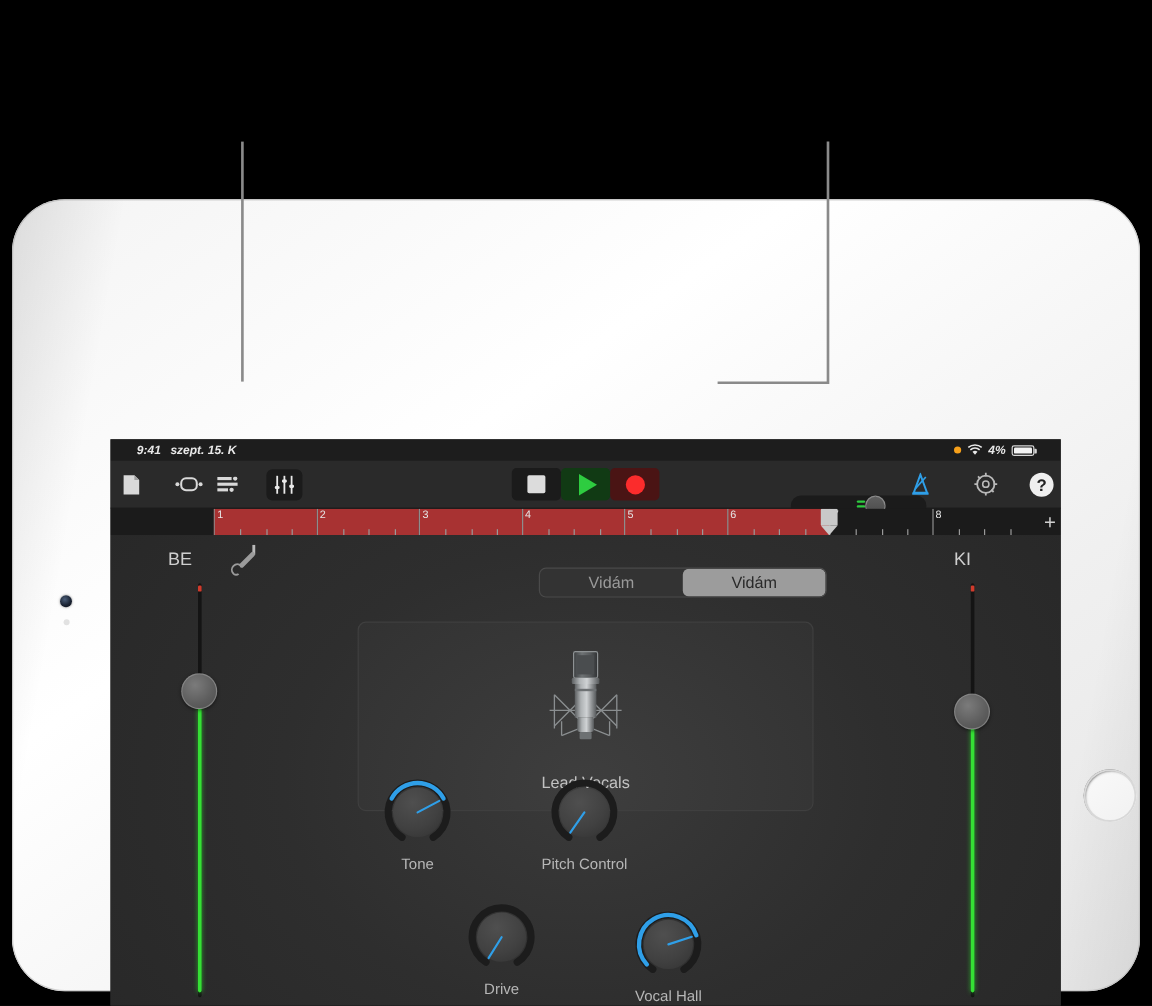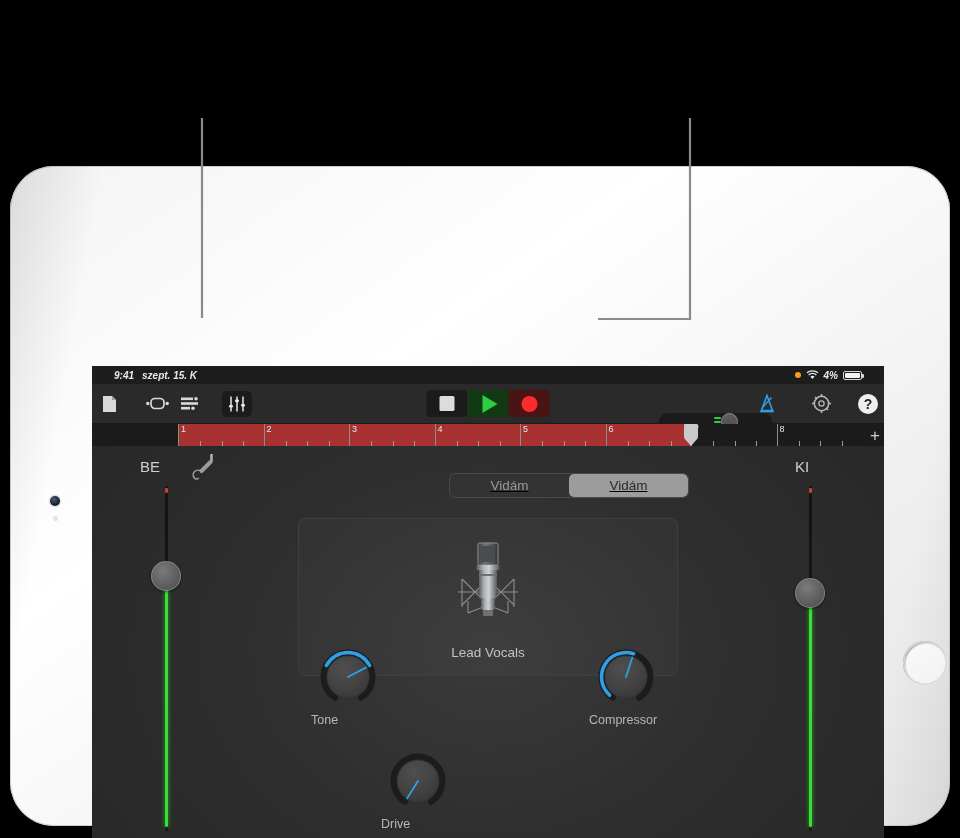--- a/index.html
+++ b/index.html
@@ -162,40 +162,39 @@
     background:radial-gradient(circle at 38% 32%,#7b7b7b 0%,#5d5d5d 60%,#4d4d4d 100%);
     border:1px solid rgba(160,160,160,.55);
     box-shadow:0 1px 3px rgba(0,0,0,.5);
   }
 
   
   #segmented{
     position:absolute; left:357px; top:27px; width:240px; height:25px;
     border-radius:6px; background:#333; display:flex; overflow:hidden;
     border:1px solid #4a4a4a;
-    text-decoration:underline;
   }
   .seg{
     flex:1; display:flex; align-items:center; justify-content:center;
     font-size:13.5px; color:#9a9a9a;
   }
   .seg.active{
     background:#9c9c9c; color:#2a2a2a; border-radius:5px;
   }
 
   
   #inst-panel{
     position:absolute; left:206px; top:72px; width:380px; height:158px;
     background:rgba(255,255,255,.022); border:1px solid #3f3f3f; border-radius:7px;
     display:flex; flex-direction:column; align-items:center; justify-content:center;
   }
   #inst-label{ font-size:13.5px; color:#c2c2c2; margin-top:6px; }
 
   
-  .knob-wrap{ position:absolute; width:74px; }
+  .knob-wrap{ position:absolute; width:74px; text-align:center; }
   .knob-face{ width:62px; height:62px; margin:0 auto; position:relative; }
   .knob-label{ margin-top:5px; font-size:12.5px; color:#b6b6b6; white-space:nowrap; }
 </style>
 </head>
 <body>
 
 <div id="device">
   <div id="device-inner-shade"></div>
   <div id="camera"></div>
   <div id="camera-dot2"></div>
@@ -445,51 +444,66 @@
       <stop offset="0" stop-color="#4f4f4f"></stop>
                   <stop offset="0.7" stop-color="#414141"></stop>
                   <stop offset="1" stop-color="#383838"></stop>
     </radialGradient>
               </defs>
               <circle cx="31" cy="31" r="20.5" fill="url(#kg0)"></circle>
               <line x1="31" y1="31" x2="49.100425653608" y2="21.375832962889238" stroke="#2f9fe8" stroke-width="1.8" stroke-linecap="round"></line>
             </svg></div>
         <div class="knob-label">Tone</div>
       </div>
-      <div class="knob-wrap" id="kw2" style="left:497px; top:200px">
+      <div class="knob-wrap" id="kw1" style="left:358px; top:200px">
         <div class="knob-face"><svg width="62" height="62" viewBox="0 0 62 62">
               <path d="M 18.016978026286477 51.77717835583243 A 24.5 24.5 0 1 1 43.98302197371352 51.77717835583243" stroke="#1c1c1c" stroke-width="6" fill="none" stroke-linecap="round"></path>
-              <path d="M 14.606300144207967 49.20704822419616 A 24.5 24.5 0 0 1 38.57091636218621 7.699115350768739" stroke="#2f9fe8" stroke-width="3.6" fill="none" stroke-linecap="round"></path>
               <defs>
-                <radialGradient id="kg2" cx="40%" cy="30%" r="75%">
+                <radialGradient id="kg1" cx="40%" cy="30%" r="75%">
       <stop offset="0" stop-color="#4f4f4f"></stop>
                   <stop offset="0.7" stop-color="#414141"></stop>
                   <stop offset="1" stop-color="#383838"></stop>
     </radialGradient>
               </defs>
-              <circle cx="31" cy="31" r="20.5" fill="url(#kg2)"></circle>
-              <line x1="31" y1="31" x2="37.334848384686424" y2="11.503341415949354" stroke="#2f9fe8" stroke-width="1.8" stroke-linecap="round"></line>
+              <circle cx="31" cy="31" r="20.5" fill="url(#kg1)"></circle>
+              <line x1="31" y1="31" x2="19.24168305480355" y2="47.79261690792433" stroke="#2f9fe8" stroke-width="1.8" stroke-linecap="round"></line>
             </svg></div>
-        <div class="knob-label">Compressor</div>
+        <div class="knob-label">Pitch Control</div>
       </div>
       <div class="knob-wrap" id="kw3" style="left:289px; top:304px">
         <div class="knob-face"><svg width="62" height="62" viewBox="0 0 62 62">
               <path d="M 18.016978026286477 51.77717835583243 A 24.5 24.5 0 1 1 43.98302197371352 51.77717835583243" stroke="#1c1c1c" stroke-width="6" fill="none" stroke-linecap="round"></path>
               <defs>
                 <radialGradient id="kg3" cx="40%" cy="30%" r="75%">
       <stop offset="0" stop-color="#4f4f4f"></stop>
                   <stop offset="0.7" stop-color="#414141"></stop>
                   <stop offset="1" stop-color="#383838"></stop>
     </radialGradient>
               </defs>
               <circle cx="31" cy="31" r="20.5" fill="url(#kg3)"></circle>
               <line x1="31" y1="31" x2="20.136655083219296" y2="48.38498597120673" stroke="#2f9fe8" stroke-width="1.8" stroke-linecap="round"></line>
             </svg></div>
         <div class="knob-label">Drive</div>
       </div>
+      <div class="knob-wrap" id="kw4" style="left:428px; top:310px">
+        <div class="knob-face"><svg width="62" height="62" viewBox="0 0 62 62">
+              <path d="M 18.016978026286477 51.77717835583243 A 24.5 24.5 0 1 1 43.98302197371352 51.77717835583243" stroke="#1c1c1c" stroke-width="6" fill="none" stroke-linecap="round"></path>
+              <path d="M 13.081834310330322 47.70895982153121 A 24.5 24.5 0 1 1 54.300884649231264 23.42908363781379" stroke="#2f9fe8" stroke-width="3.6" fill="none" stroke-linecap="round"></path>
+              <defs>
+                <radialGradient id="kg4" cx="40%" cy="30%" r="75%">
+      <stop offset="0" stop-color="#4f4f4f"></stop>
+                  <stop offset="0.7" stop-color="#414141"></stop>
+                  <stop offset="1" stop-color="#383838"></stop>
+    </radialGradient>
+              </defs>
+              <circle cx="31" cy="31" r="20.5" fill="url(#kg4)"></circle>
+              <line x1="31" y1="31" x2="50.49665858405065" y2="24.66515161531358" stroke="#2f9fe8" stroke-width="1.8" stroke-linecap="round"></line>
+            </svg></div>
+        <div class="knob-label">Vocal Hall</div>
+      </div>
 
     </div>
   </div>
 </div>
 
 <svg id="callouts">
   <path d="M202 118 L202 318" stroke="#8a8a8a" stroke-width="2.2" fill="none"></path>
   <path d="M690 118 L690 319 L598 319" stroke="#8a8a8a" stroke-width="2.2" fill="none"></path>
 </svg>
 

